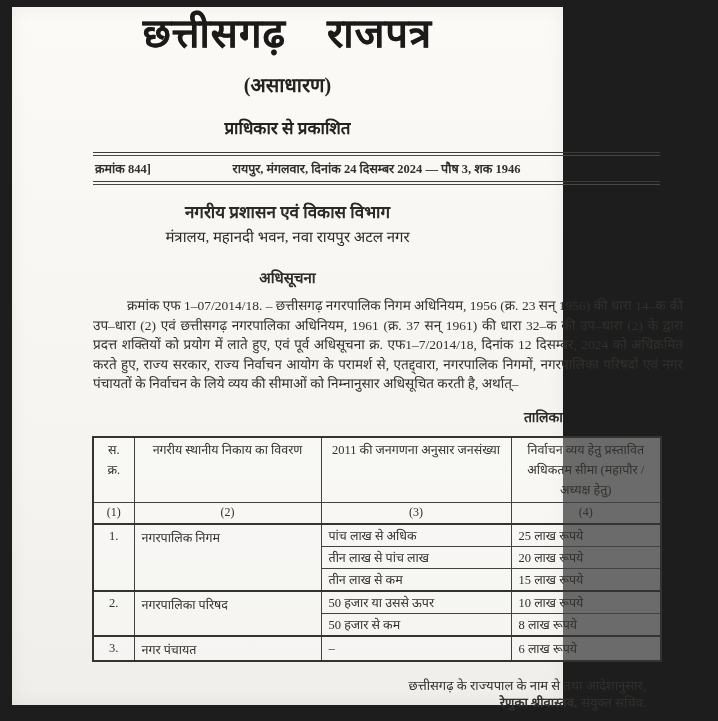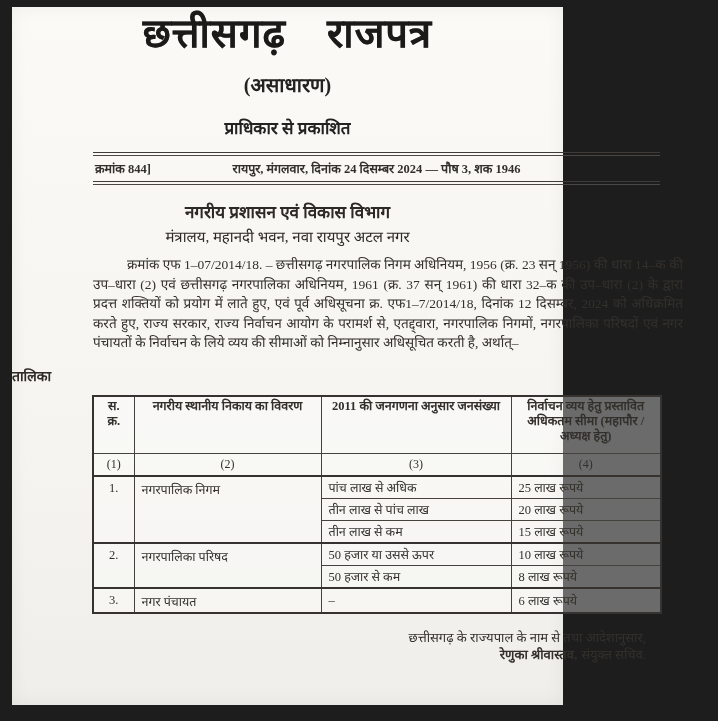--- a/index.html
+++ b/index.html
@@ -63,42 +63,42 @@
   .notif-heading { margin-top:21px; text-align:center; font-size:15px; font-weight:bold; }
   .notif-body {
     margin:9px 24px 0 81px;
     width:590px;
     font-size:13.5px; line-height:19.5px;
     text-align:justify; text-indent:34px;
     color:#33302c;
   }
 
   
-  .table-caption { margin-top:13px; text-align:left; font-size:14px; font-weight:bold; }
+  .table-caption { margin-top:13px; text-align:right; font-size:14px; font-weight:bold; }
   table.gz {
     margin:10px 0 0 80px;
     width:568px;
     border-collapse:collapse;
     table-layout:fixed;
     border:2px solid #35322f;
     background:rgba(255,255,255,0.35);
   }
   .gz col.c1 { width:41px; }
   .gz col.c2 { width:187px; }
   .gz col.c3 { width:190px; }
   .gz col.c4 { width:150px; }
   .gz th, .gz td {
     border:1px solid #45423e;
     font-size:12.5px;
     padding:2px 7px;
     color:#33302c;
   }
   .gz thead th {
-    font-weight:bold; text-align:center; vertical-align:top;
-    height:58px; line-height:15px;
+    font-weight:normal; text-align:center; vertical-align:top;
+    height:58px; line-height:20px;
   }
   .gz tr.colnums td {
     text-align:center; height:22px; font-size:12px;
     border-bottom:2px solid #35322f;
   }
   .gz tbody td { height:22px; vertical-align:middle; }
   .gz td.sn { text-align:center; vertical-align:top; padding-top:4px; }
   .gz td.body-name { vertical-align:top; padding-top:4px; }
   .gz tr.group-start td { border-top:2px solid #35322f; }
 
@@ -130,20 +130,21 @@
         <span class="issue-date">रायपुर, मंगलवार, दिनांक 24 दिसम्बर 2024 — पौष 3, शक 1946</span>
       </div>
       <div class="rule-double"></div>
     </div>
 
     <div class="dept">
       <div class="dept-name">नगरीय प्रशासन एवं विकास विभाग</div>
       <div class="dept-addr">मंत्रालय, महानदी भवन, नवा रायपुर अटल नगर</div>
     </div>
 
+    <div class="notif-heading">अधिसूचना</div>
     <div class="notif-body">क्रमांक एफ 1–07/2014/18. – छत्तीसगढ़ नगरपालिक निगम अधिनियम, 1956 (क्र. 23 सन् 1956) की धारा 14–क की उप–धारा (2) एवं छत्तीसगढ़ नगरपालिका अधिनियम, 1961 (क्र. 37 सन् 1961) की धारा 32–क की उप–धारा (2) के द्वारा प्रदत्त शक्तियों को प्रयोग में लाते हुए, एवं पूर्व अधिसूचना क्र. एफ1–7/2014/18, दिनांक 12 दिसम्बर, 2024 को अधिक्रमित करते हुए, राज्य सरकार, राज्य निर्वाचन आयोग के परामर्श से, एतद्द्वारा, नगरपालिक निगमों, नगरपालिका परिषदों एवं नगर पंचायतों के निर्वाचन के लिये व्यय की सीमाओं को निम्नानुसार अधिसूचित करती है, अर्थात्–</div>
 
     <div class="table-caption">तालिका</div>
 
     <table class="gz">
       <colgroup>
           <col class="c1">
           <col class="c2">
           <col class="c3">
           <col class="c4">

